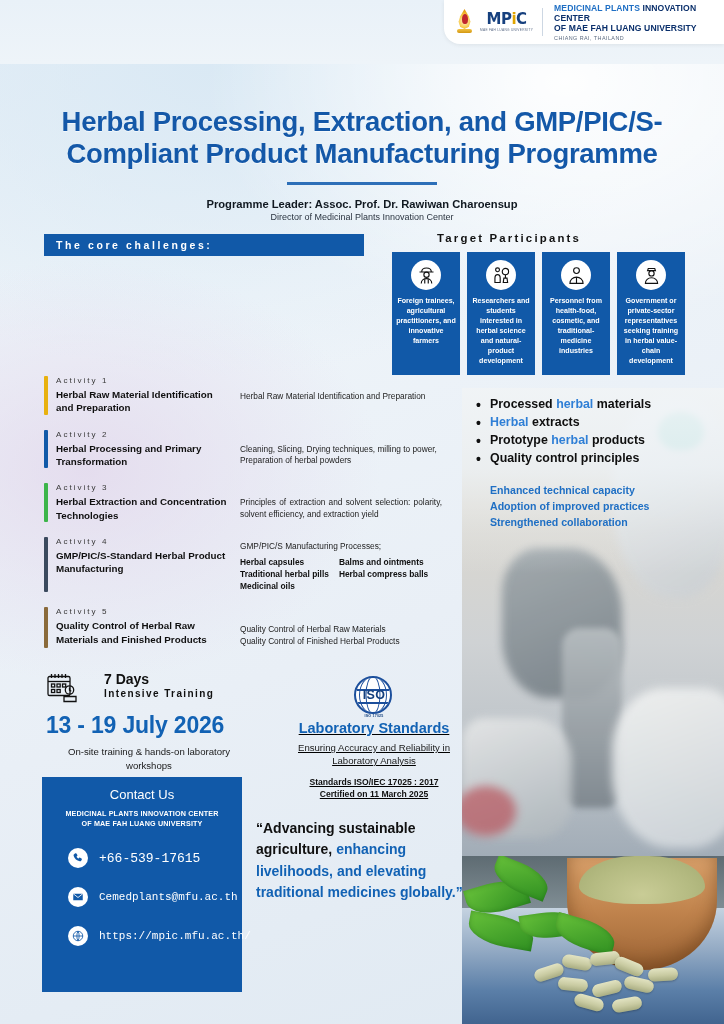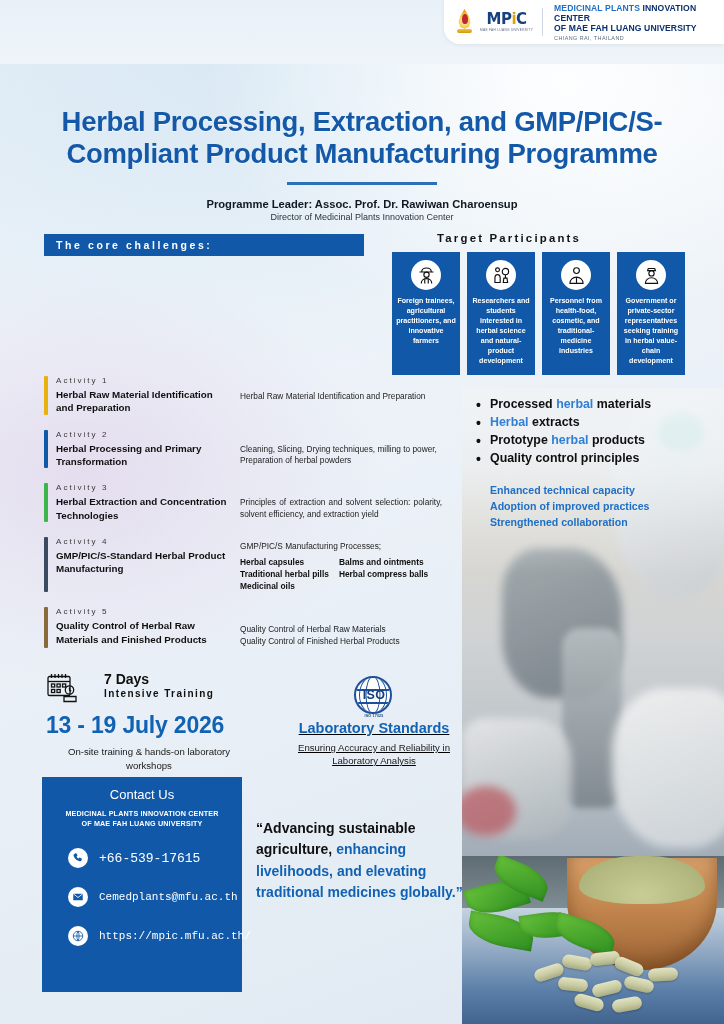--- a/index.html
+++ b/index.html
@@ -496,20 +496,24 @@
     <div class="iso-badge">
       <div class="globe">
           <div class="bar1"></div>
           <div class="bar2"></div>
         </div>
       <div class="iso-word">ISO</div>
       <div class="iso-sub">ISO 17025</div>
     </div>
     <div class="h">Laboratory Standards</div>
     <div class="p">Ensuring Accuracy and Reliability in Laboratory Analysis</div>
+    <div class="s">
+      <div>Standards ISO/IEC 17025 : 2017</div>
+      <div>Certified on 11 March 2025</div>
+    </div>
   </div>
 
   <div class="contact">
     <div class="c-title">Contact Us</div>
     <div class="c-org">
       <div>MEDICINAL PLANTS INNOVATION CENTER</div>
       <div>OF MAE FAH LUANG UNIVERSITY</div>
     </div>
 
     <div class="c-row phone">

